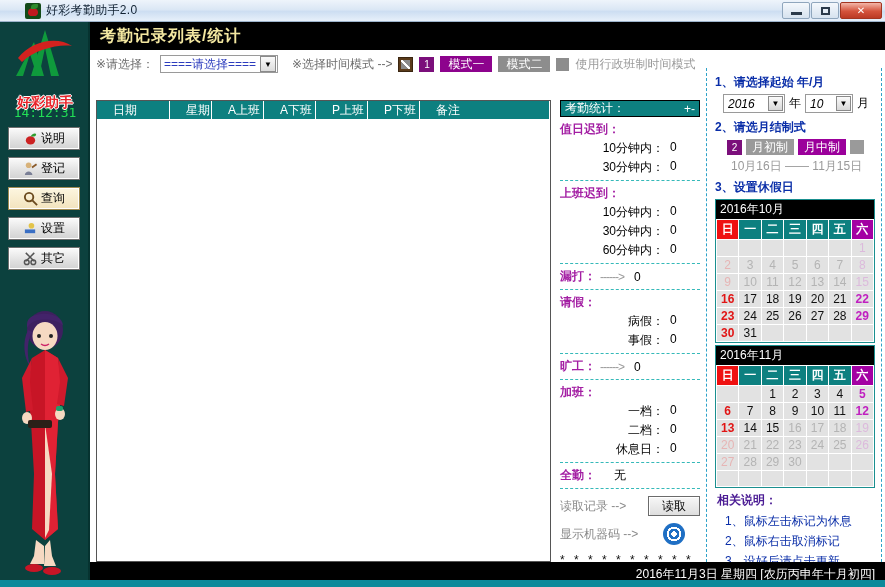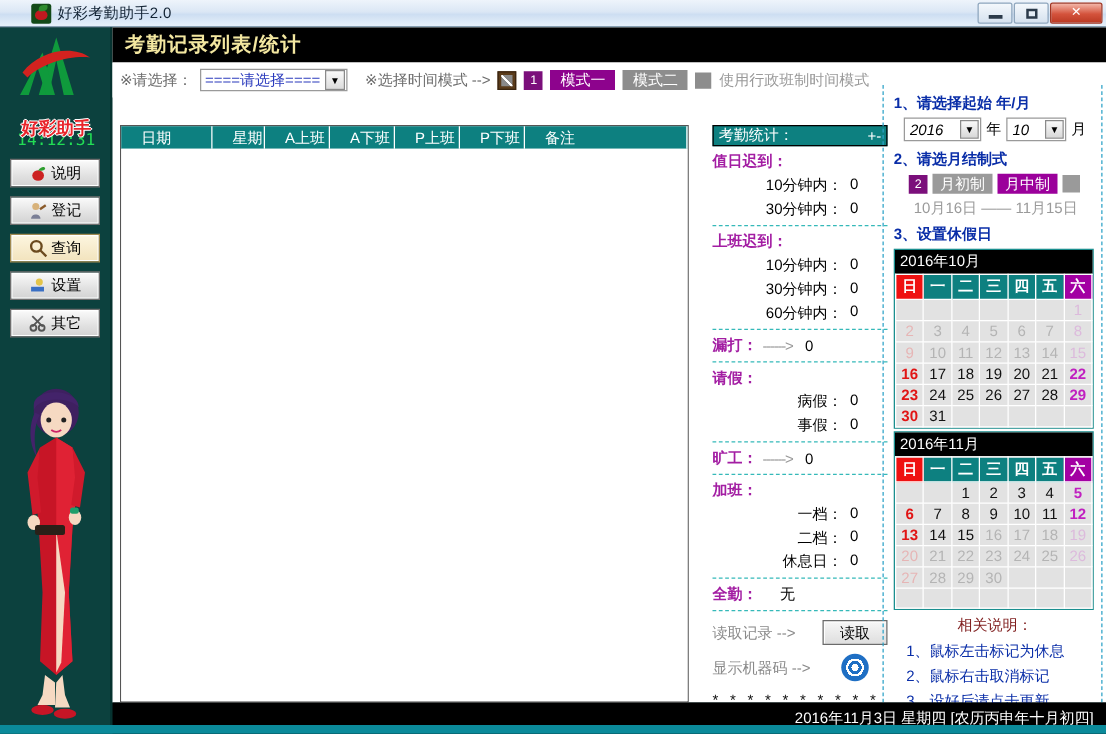--- a/index.html
+++ b/index.html
@@ -134,21 +134,21 @@
     color:#fff; font-size:12px; padding-left:16px; line-height:18px;
     border-right:1px solid #fff; overflow:hidden; white-space:nowrap;
   }
   .grid-body{ height:442px; background:#fff; }
   .grid-foot{
     position:absolute; left:6px; top:544px; width:455px; font-size:11px; color:#8a8a8a;
   }
 
   
   .stats{
-    position:absolute; left:480px; top:78px; width:140px; height:435px;
+    position:absolute; left:470px; top:78px; width:140px; height:435px;
   }
   .stats-head{
     height:17px; background:#0d8080; color:#fff; font-size:12px;
     display:flex; align-items:center; justify-content:space-between;
     padding:0 4px; border:1px solid #000;
   }
   .sec{ padding:4px 0 4px 0; border-bottom:1px dashed #35b9b9; }
   .sec.nb{ border-bottom:none; }
   .sec-title{ color:#a31ea3; font-size:12px; font-weight:bold; }
   .srow{ display:flex; font-size:12px; margin-top:2px; }
@@ -216,21 +216,21 @@
     background:#e2e2e2; border:1px solid #fff; height:16px; text-align:center;
     font-size:12px; color:#111; cursor:pointer;
   }
   .cal td.mute{ color:#b4b4b4; }
   .cal td.sun{ color:#e11515; font-weight:bold; }
   .cal td.sat{ color:#c020c0; font-weight:bold; }
   .cal td.sun.mute{ color:#e6b5b5; font-weight:normal; }
   .cal td.sat.mute{ color:#dcbadc; font-weight:normal; }
   .cal td.empty{ cursor:default; }
 
-  .help-title{ color:#7f1d1d; font-size:12px; font-weight:normal; margin:4px 0 4px 2px;text-align:center; }
+  .help-title{ color:#4c1d95; font-size:12px; font-weight:bold; margin:4px 0 4px 2px; }
   .help-item{ font-size:12px; color:#0a2ea8; margin:3px 0 3px 10px; }
 
   
   .statusbar{
     position:absolute; left:90px; top:562px; width:795px; height:25px;
     background:#000; color:#fff; font-size:12px;
     display:flex; align-items:center; justify-content:flex-end; padding-right:10px;
   }
   .outer-edge{
     position:absolute; left:0; top:580px; width:885px; height:7px; background:#0b8a9a;

